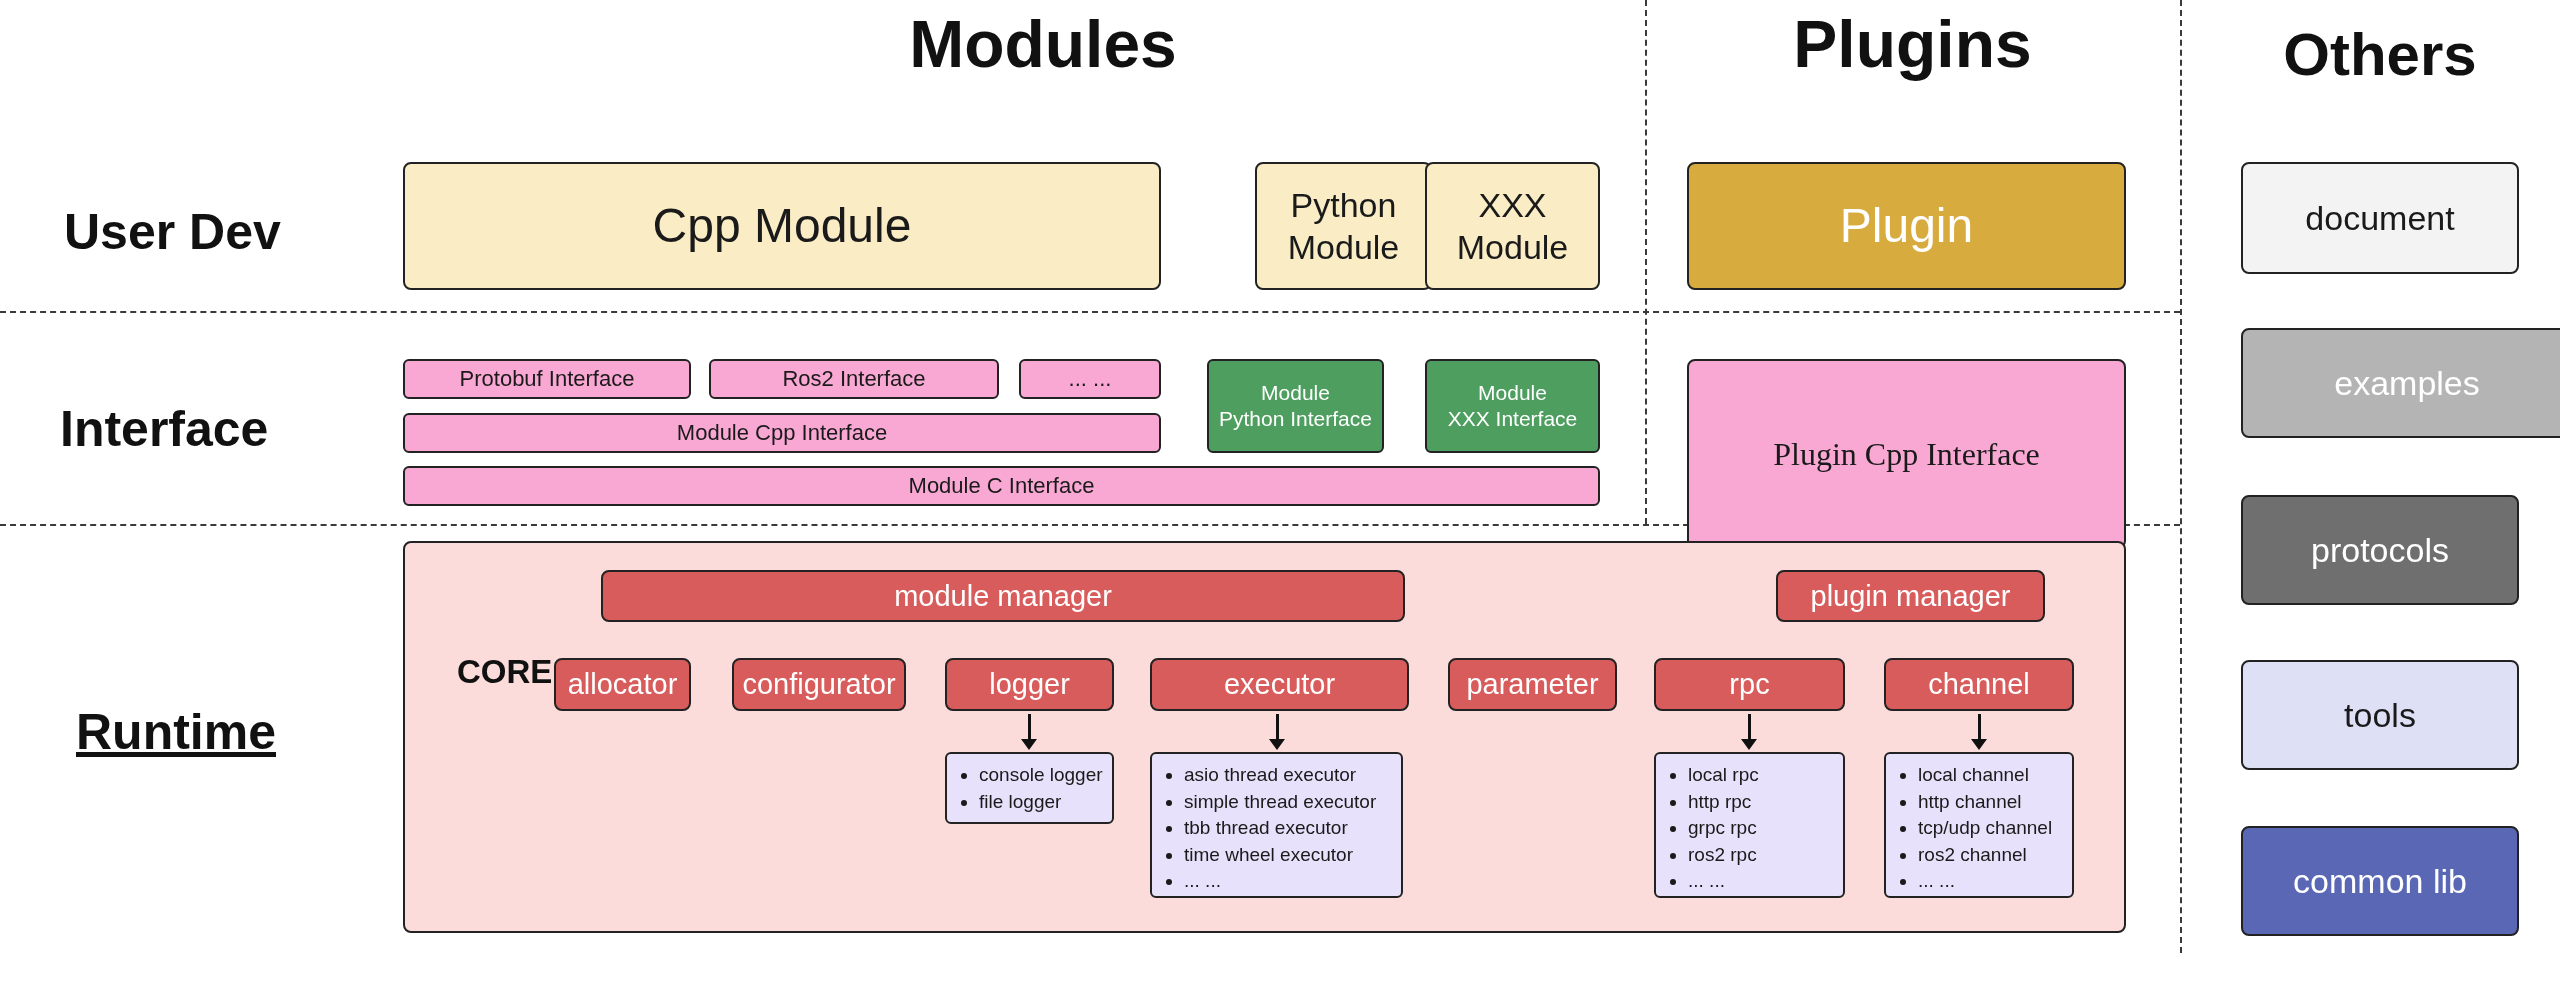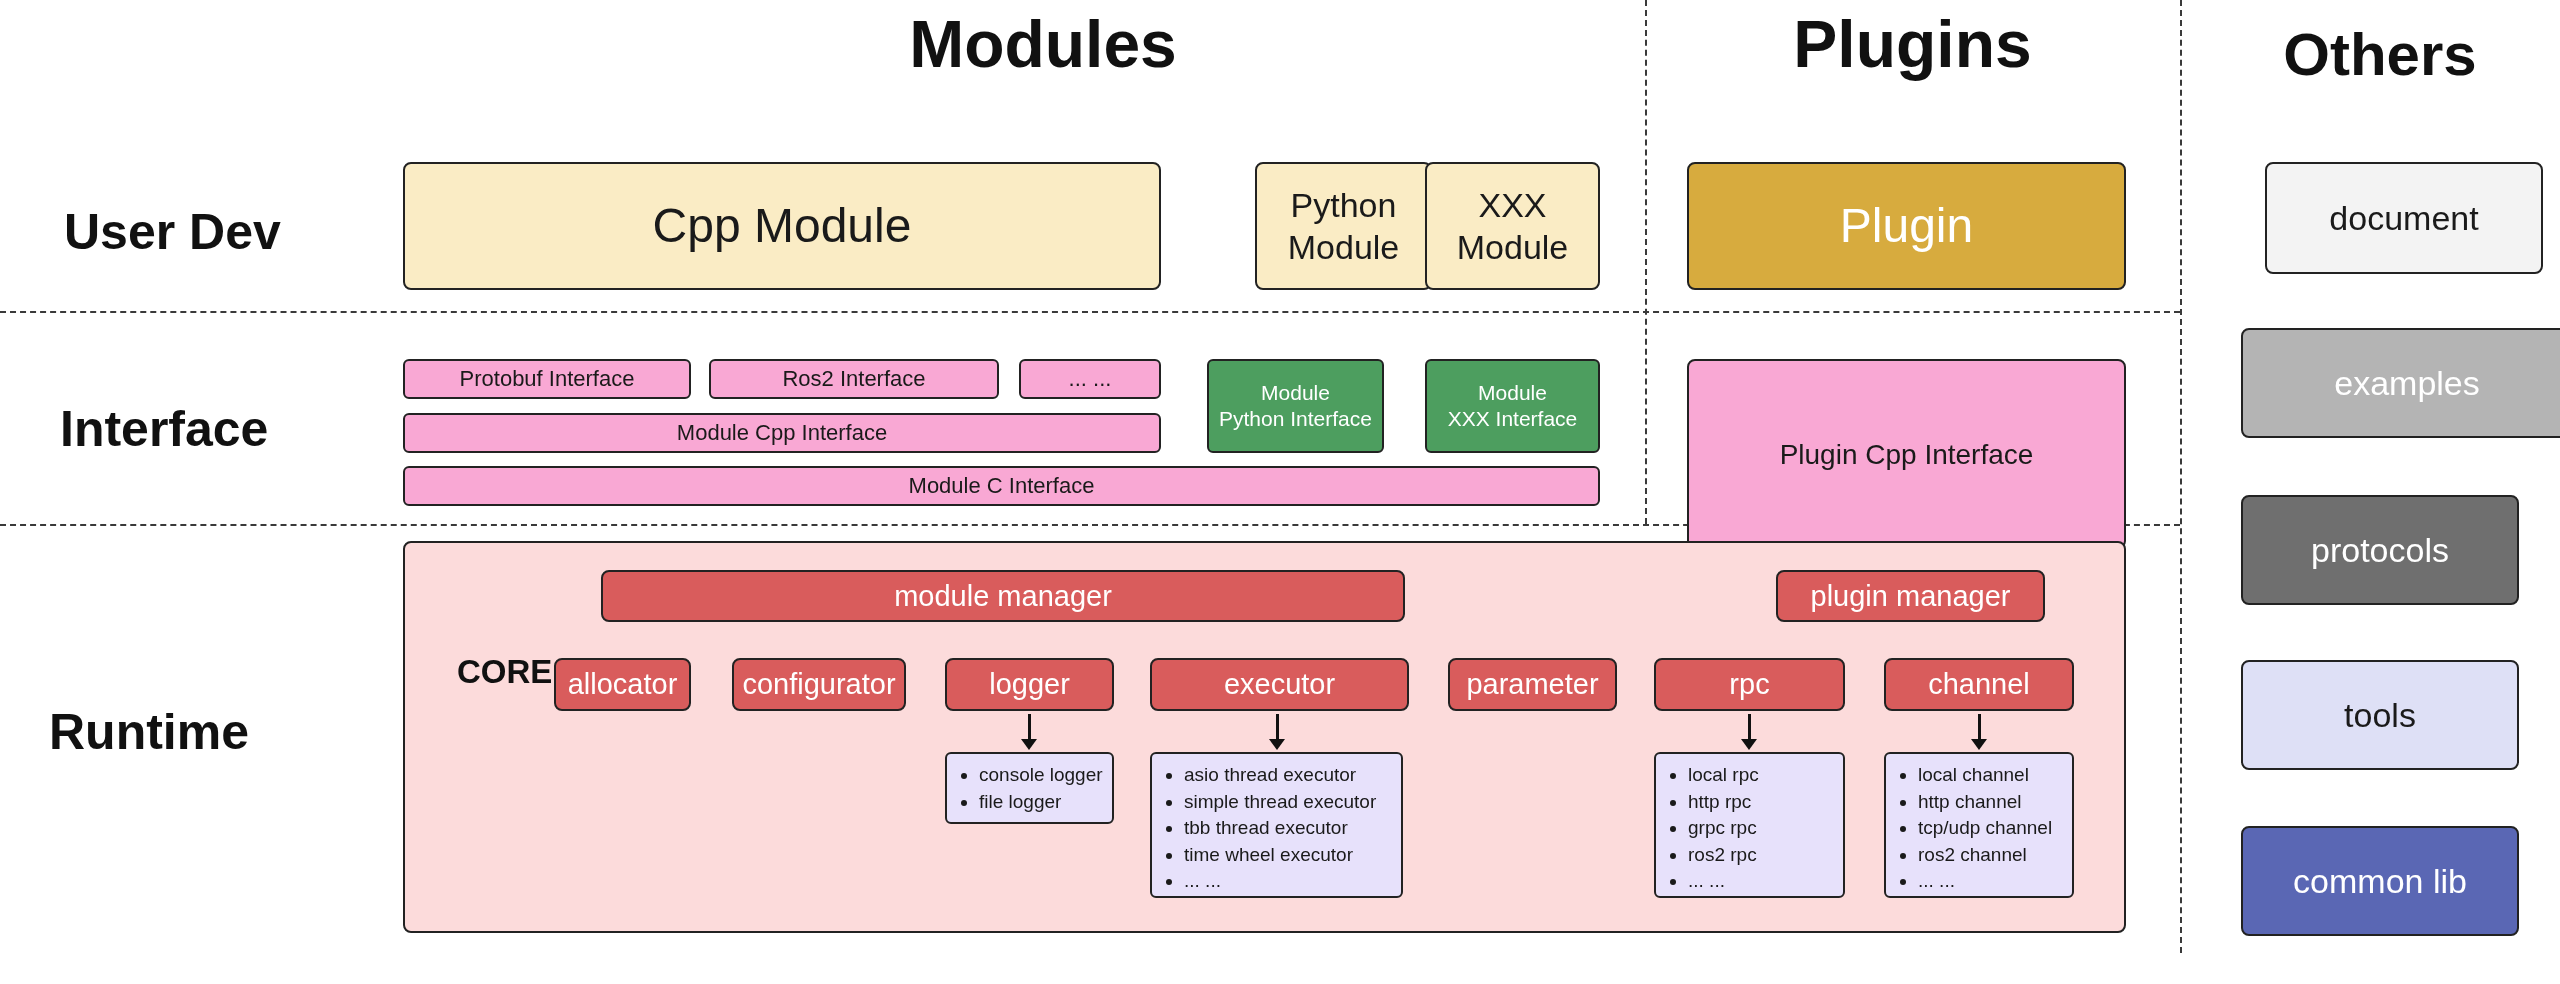--- a/index.html
+++ b/index.html
@@ -16,21 +16,21 @@
   .box { position:absolute; border:2.5px solid #222; border-radius:8px;
          display:flex; align-items:center; justify-content:center; text-align:center; line-height:1.25; }
   .thin { border-width:2px; border-radius:6px; }
 
   .cream   { background:#faecc5; }
   .gold    { background:#d7ab3e; color:#fff; }
   .green-l { background:#f9a8d4; }
   .green-d { background:#4d9e5f; color:#fff; }
   .pink    { background:#fcdbdb; }
   .red     { background:#d95c5c; color:#fff; }
-  .gray-doc  { background:#f3f3f3;margin-left:24px; }
+  .gray-doc  { background:#f3f3f3; }
   .gray-ex   { background:#b4b4b4; color:#fff; }
   .gray-prot { background:#6f6f6f; color:#fff; }
   .lav-tools { background:#dee0f6; }
   .indigo    { background:#5a67b4; color:#ffffff; }
 
   .fs-xl { font-size:48px; }
   .fs-lg { font-size:34px; }
   .fs-md { font-size:29px; }
   .fs-sm { font-size:22px; }
   .fs-xs { font-size:21px; }
@@ -55,21 +55,21 @@
   <div class="title" style="left:1645px; top:6px; width:535px;">Plugins</div>
   <div class="title" style="left:2200px; top:20px; width:360px; font-size:60px;">Others</div>
 
   <div class="sep-v" style="left:1645px; top:0; height:524px;"></div>
   <div class="sep-v" style="left:2180px; top:0; height:953px;"></div>
   <div class="sep-h" style="left:0; top:311px; width:2180px;"></div>
   <div class="sep-h" style="left:0; top:524px; width:2180px;"></div>
 
   <div class="rowlabel" style="left:64px; top:203px;">User Dev</div>
   <div class="rowlabel" style="left:60px; top:400px;">Interface</div>
-  <div class="rowlabel" style="left:49px; top:703px;">Runtime</div>
+  <div class="rowlabel" style="left:76px; top:703px;text-decoration:underline;">Runtime</div>
 
   <div class="box cream fs-xl" style="left:403px; top:162px; width:758px; height:128px;">Cpp Module</div>
   <div class="box cream fs-lg" style="left:1207px; top:162px; width:177px; height:128px; padding:0 20px;margin-left:48px;">Python Module</div>
   <div class="box cream fs-lg" style="left:1425px; top:162px; width:175px; height:128px; padding:0 26px;">XXX Module</div>
   <div class="box gold fs-xl" style="left:1687px; top:162px; width:439px; height:128px;">Plugin</div>
 
   <div class="box green-l thin fs-sm" style="left:403px; top:359px; width:288px; height:40px;">Protobuf Interface</div>
   <div class="box green-l thin fs-sm" style="left:709px; top:359px; width:290px; height:40px;">Ros2 Interface</div>
   <div class="box green-l thin fs-sm" style="left:1019px; top:359px; width:142px; height:40px;">... ...</div>
   <div class="box green-l thin fs-sm" style="left:403px; top:413px; width:758px; height:40px;">Module Cpp Interface</div>
@@ -81,21 +81,21 @@
       <div>Python Interface</div>
     </div>
   </div>
   <div class="box green-d thin fs-xs" style="left:1425px; top:359px; width:175px; height:94px;">
     <div>
       <div>Module</div>
       <div>XXX Interface</div>
     </div>
   </div>
 
-  <div class="box green-l" style="left:1687px; top:359px; width:439px; height:190px; font-size:28px;">Plugin Cpp Interface</div>
+  <div class="box green-l" style="left:1687px; top:359px; width:439px; height:190px; font-size:32px;font-family:Liberation Serif, serif;">Plugin Cpp Interface</div>
 
   <div class="box pink" style="left:403px; top:541px; width:1723px; height:392px;"></div>
   <div class="core-label" style="left:434px; top:653px;margin-left:23px;">CORE</div>
 
   <div class="box red fs-md" style="left:601px; top:570px; width:804px; height:52px;">module manager</div>
   <div class="box red fs-md" style="left:1776px; top:570px; width:269px; height:52px;">plugin manager</div>
 
   <div class="box red fs-md" style="left:554px;  top:658px; width:137px; height:53px;">allocator</div>
   <div class="box red fs-md" style="left:732px;  top:658px; width:174px; height:53px;">configurator</div>
   <div class="box red fs-md" style="left:945px;  top:658px; width:169px; height:53px;">logger</div>

